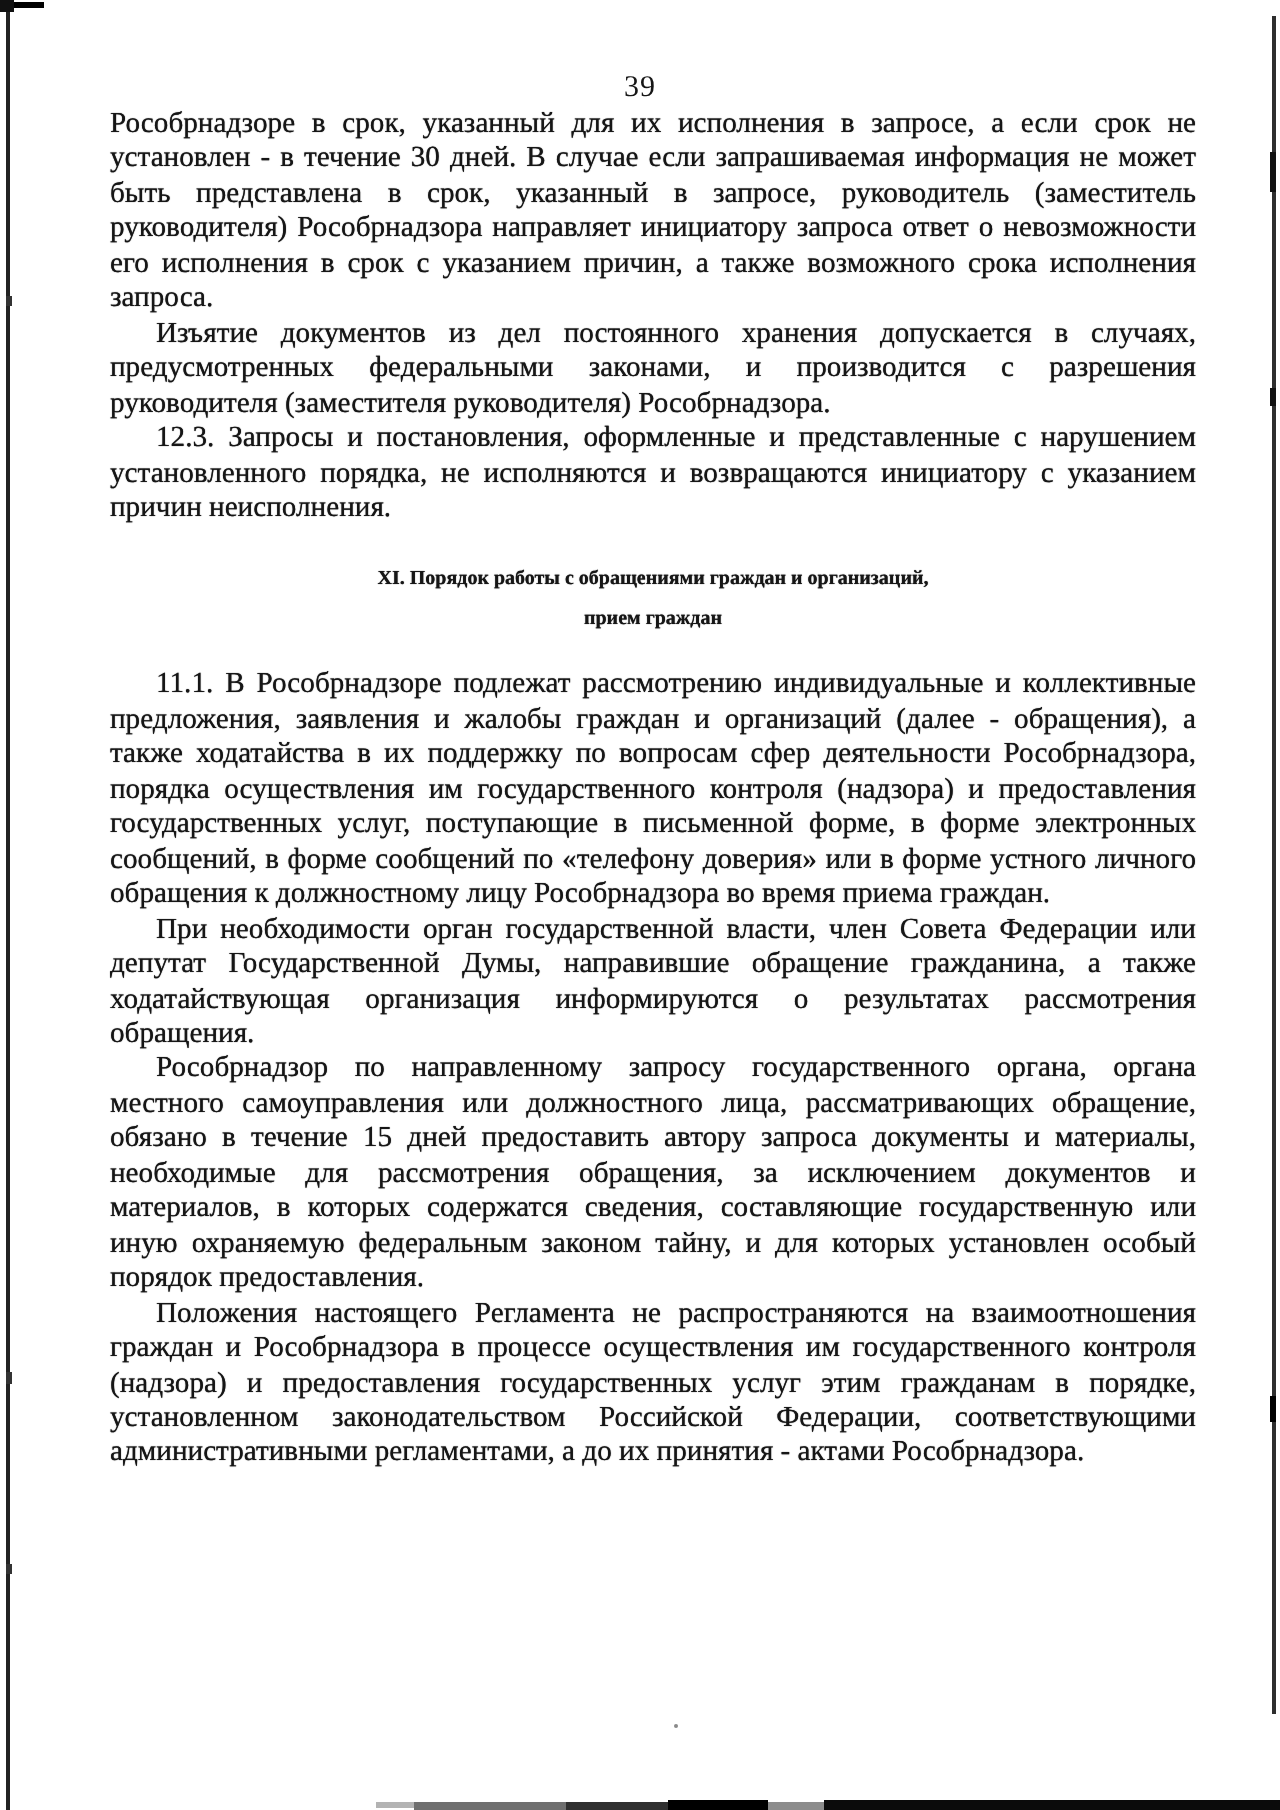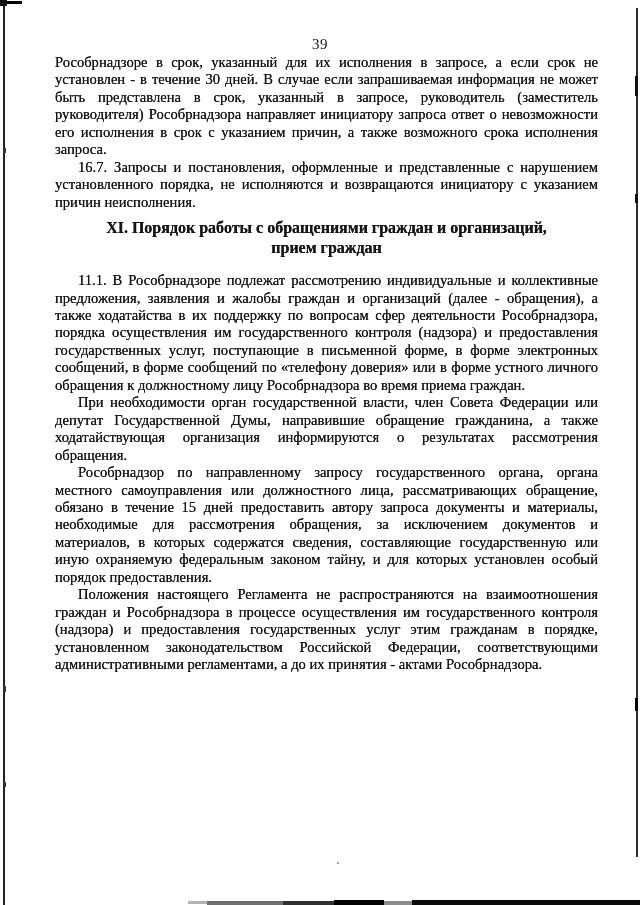--- a/index.html
+++ b/index.html
@@ -27,26 +27,26 @@
     top: 54px;
     width: 543px;
     font-size: 14.6px;
     line-height: 17.45px;
     text-align: justify;
     text-shadow: 0 0 0.45px currentColor; 
   }
   .para { margin: 0; text-indent: 23px; }
   .para.no-indent { text-indent: 0; }
   .section-heading {
-    font-size: 16px;
+    font-size: 10px;
     font-weight: bold;
     text-align: center;
     white-space: pre-line;
     line-height: 19.5px;
-    margin: 7px 4px 15px 4px;
+    margin: 17px 4px 15px 4px;
     text-indent: 0;
   }
   
   .artifact { position: absolute; background: var(--artifact, #1a1a1a); }
   .edge-left   { left: 3px;  top: 0;    width: 1.7px; height: 905px; background: #222; }
   .edge-right  { left: 636px; top: 8px; width: 1.5px; height: 849px; background: #2e2e2e; }
   .corner-top  { left: 0; top: 1px; width: 22px; height: 3px; background: #000; }
   .corner-top2 { left: 0; top: 0;  width: 7px;  height: 6px; background: #111; }
   .blob-r1 { left: 634.8px; top: 76px;  width: 3px;   height: 20px; background: #111; }
   .blob-r2 { left: 634.8px; top: 194px; width: 3px;   height: 9px;  background: #111; }
@@ -66,21 +66,22 @@
 </style>
 </head>
 <body>
 
 <div class="page">
 
   <div class="page-number">39</div>
 
   <div class="text-column">
     <p class="para no-indent">Рособрнадзоре в срок, указанный для их исполнения в запросе, а если срок не установлен - в течение 30 дней. В случае если запрашиваемая информация не может быть представлена в срок, указанный в запросе, руководитель (заместитель руководителя) Рособрнадзора направляет инициатору запроса ответ о невозможности его исполнения в срок с указанием причин, а также возможного срока исполнения запроса.</p>
-    <p class="para">16.7. Запросы и постановления, оформленные и представленные с нарушением установленного порядка, не исполняются и возвращаются инициатору с указанием причин неисполнения.</p>
+    <p class="para">Изъятие документов из дел постоянного хранения допускается в случаях, предусмотренных федеральными законами, и производится с разрешения руководителя (заместителя руководителя) Рособрнадзора.</p>
+    <p class="para">12.3. Запросы и постановления, оформленные и представленные с нарушением установленного порядка, не исполняются и возвращаются инициатору с указанием причин неисполнения.</p>
     <h2 class="section-heading">XI. Порядок работы с обращениями граждан и организаций,
 прием граждан</h2>
     <p class="para">11.1. В Рособрнадзоре подлежат рассмотрению индивидуальные и коллективные предложения, заявления и жалобы граждан и организаций (далее - обращения), а также ходатайства в их поддержку по вопросам сфер деятельности Рособрнадзора, порядка осуществления им государственного контроля (надзора) и предоставления государственных услуг, поступающие в письменной форме, в форме электронных сообщений, в форме сообщений по «телефону доверия» или в форме устного личного обращения к должностному лицу Рособрнадзора во время приема граждан.</p>
     <p class="para">При необходимости орган государственной власти, член Совета Федерации или депутат Государственной Думы, направившие обращение гражданина, а также ходатайствующая организация информируются о результатах рассмотрения обращения.</p>
     <p class="para">Рособрнадзор по направленному запросу государственного органа, органа местного самоуправления или должностного лица, рассматривающих обращение, обязано в течение 15 дней предоставить автору запроса документы и материалы, необходимые для рассмотрения обращения, за исключением документов и материалов, в которых содержатся сведения, составляющие государственную или иную охраняемую федеральным законом тайну, и для которых установлен особый порядок предоставления.</p>
     <p class="para">Положения настоящего Регламента не распространяются на взаимоотношения граждан и Рособрнадзора в процессе осуществления им государственного контроля (надзора) и предоставления государственных услуг этим гражданам в порядке, установленном законодательством Российской Федерации, соответствующими административными регламентами, а до их принятия - актами Рособрнадзора.</p>
   </div>
 
   <div class="artifact edge-left"></div>
   <div class="artifact edge-right"></div>

